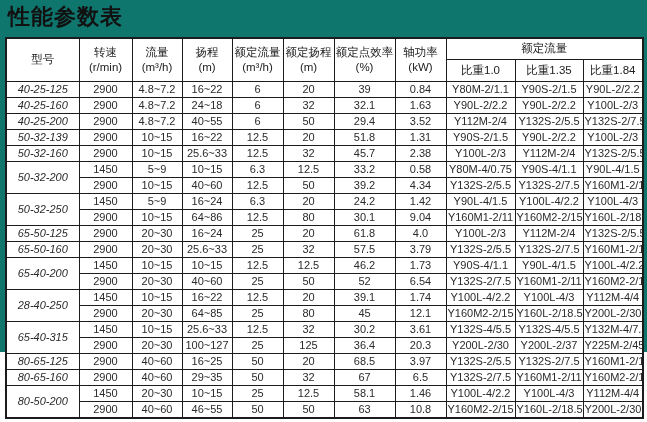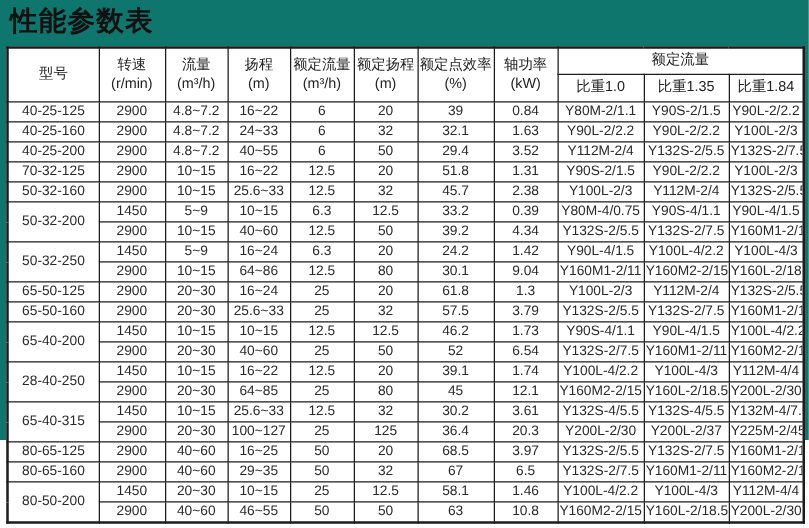--- a/index.html
+++ b/index.html
@@ -55,21 +55,21 @@
   .spec-table thead th {
     font-weight: normal;
     font-size: 11.5px;
     color: #222222;
   }
   .spec-table thead tr.hdr-top th { height: 20px; }
   .spec-table thead tr.hdr-sub th { height: 21px; }
   .spec-table thead th.two-line { height: 42px; }
   .spec-table thead th.two-line .hdr-unit { margin-top: 1px; }
   .spec-table tbody td { height: 15px; }
-  .spec-table tbody td.model { font-size: 11px; }
+  .spec-table tbody td.model { font-size: 11px; font-style: italic; }
 </style>
 </head>
 <body>
 
 <div class="page">
   <h1 class="page-title">性能参数表</h1>
 
   <table class="spec-table">
     <colgroup>
       <col style="width:73px">
@@ -134,21 +134,21 @@
           <td>39</td>
           <td>0.84</td>
           <td>Y80M-2/1.1</td>
           <td>Y90S-2/1.5</td>
           <td>Y90L-2/2.2</td>
         </tr>
         <tr>
           <td rowspan="1" class="model">40-25-160</td>
           <td>2900</td>
           <td>4.8~7.2</td>
-          <td>24~33</td>
+          <td>24~18</td>
           <td>6</td>
           <td>32</td>
           <td>32.1</td>
           <td>1.63</td>
           <td>Y90L-2/2.2</td>
           <td>Y90L-2/2.2</td>
           <td>Y100L-2/3</td>
         </tr>
         <tr>
           <td rowspan="1" class="model">40-25-200</td>
@@ -157,21 +157,21 @@
           <td>40~55</td>
           <td>6</td>
           <td>50</td>
           <td>29.4</td>
           <td>3.52</td>
           <td>Y112M-2/4</td>
           <td>Y132S-2/5.5</td>
           <td>Y132S-2/7.5</td>
         </tr>
         <tr>
-          <td rowspan="1" class="model">70-32-125</td>
+          <td rowspan="1" class="model">50-32-139</td>
           <td>2900</td>
           <td>10~15</td>
           <td>16~22</td>
           <td>12.5</td>
           <td>20</td>
           <td>51.8</td>
           <td>1.31</td>
           <td>Y90S-2/1.5</td>
           <td>Y90L-2/2.2</td>
           <td>Y100L-2/3</td>
@@ -190,21 +190,21 @@
           <td>Y132S-2/5.5</td>
         </tr>
         <tr>
           <td rowspan="2" class="model">50-32-200</td>
           <td>1450</td>
           <td>5~9</td>
           <td>10~15</td>
           <td>6.3</td>
           <td>12.5</td>
           <td>33.2</td>
-          <td>0.39</td>
+          <td>0.58</td>
           <td>Y80M-4/0.75</td>
           <td>Y90S-4/1.1</td>
           <td>Y90L-4/1.5</td>
         </tr>
         <tr>
           <td>2900</td>
           <td>10~15</td>
           <td>40~60</td>
           <td>12.5</td>
           <td>50</td>
@@ -240,21 +240,21 @@
           <td>Y160L-2/18.5</td>
         </tr>
         <tr>
           <td rowspan="1" class="model">65-50-125</td>
           <td>2900</td>
           <td>20~30</td>
           <td>16~24</td>
           <td>25</td>
           <td>20</td>
           <td>61.8</td>
-          <td>1.3</td>
+          <td>4.0</td>
           <td>Y100L-2/3</td>
           <td>Y112M-2/4</td>
           <td>Y132S-2/5.5</td>
         </tr>
         <tr>
           <td rowspan="1" class="model">65-50-160</td>
           <td>2900</td>
           <td>20~30</td>
           <td>25.6~33</td>
           <td>25</td>

